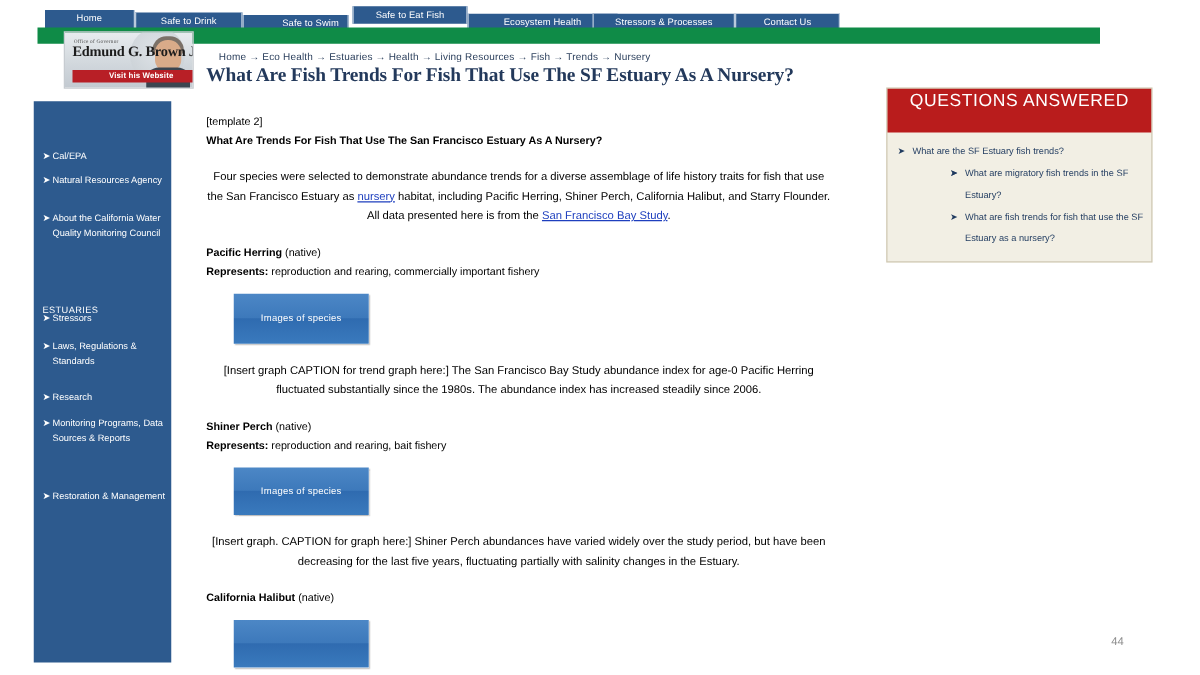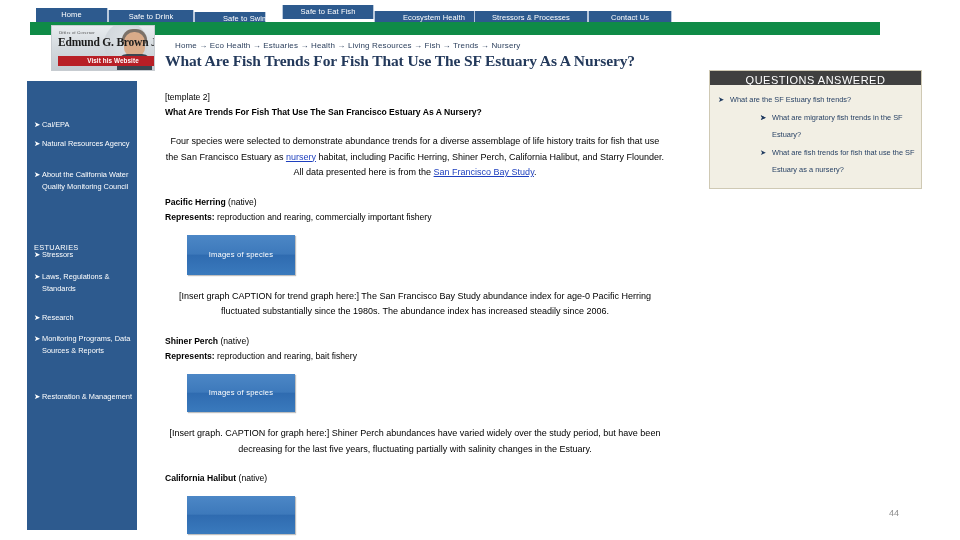--- a/index.html
+++ b/index.html
@@ -242,27 +242,27 @@
   .qa-panel {
     position: absolute;
     left: 709px;
     top: 70px;
     width: 213px;
     background: #f2efe4;
     border: 1px solid #cfc9b4;
     box-sizing: border-box;
   }
   .qa-header {
-    background: #404040;
-    color: #ffffff;
-    font-size: 11px;
+    background: #b91c1c;
+    color: #ffffff;
+    font-size: 14px;
     letter-spacing: .5px;
     text-align: center;
     line-height: 18px;
-    height: 14px;
+    height: 35px;
   }
   .qa-body {
     padding: 6px 6px 9px 6px;
   }
   .qa-item {
     position: relative;
     font-size: 7.4px;
     line-height: 17.5px;
     color: #1f3a5f;
     padding-left: 14px;
@@ -293,21 +293,21 @@
 
 <div class="slide">
 
   <div class="navbar">
     <div class="nav-tab first" style="left:0px;top:8px;width:72px;height:18px;">
       <span>Home</span>
     </div>
     <div class="nav-tab" style="left:72px;top:10px;width:86px;height:13px;">
       <span>Safe to Drink</span>
     </div>
-    <div class="nav-tab" style="left:158px;top:12px;width:72px;height:13px;padding-left:28px;">
+    <div class="nav-tab" style="left:158px;top:12px;width:85px;height:13px;padding-left:28px;">
       <span>Safe to Swim</span>
     </div>
     <div class="nav-tab" style="left:246px;top:5px;width:92px;height:14px;">
       <span>Safe to Eat Fish</span>
     </div>
     <div class="nav-tab" style="left:338px;top:11px;width:120px;height:13px;">
       <span>Ecosystem Health</span>
     </div>
     <div class="nav-tab" style="left:438px;top:11px;width:114px;height:13px;">
       <span>Stressors &amp; Processes</span>

